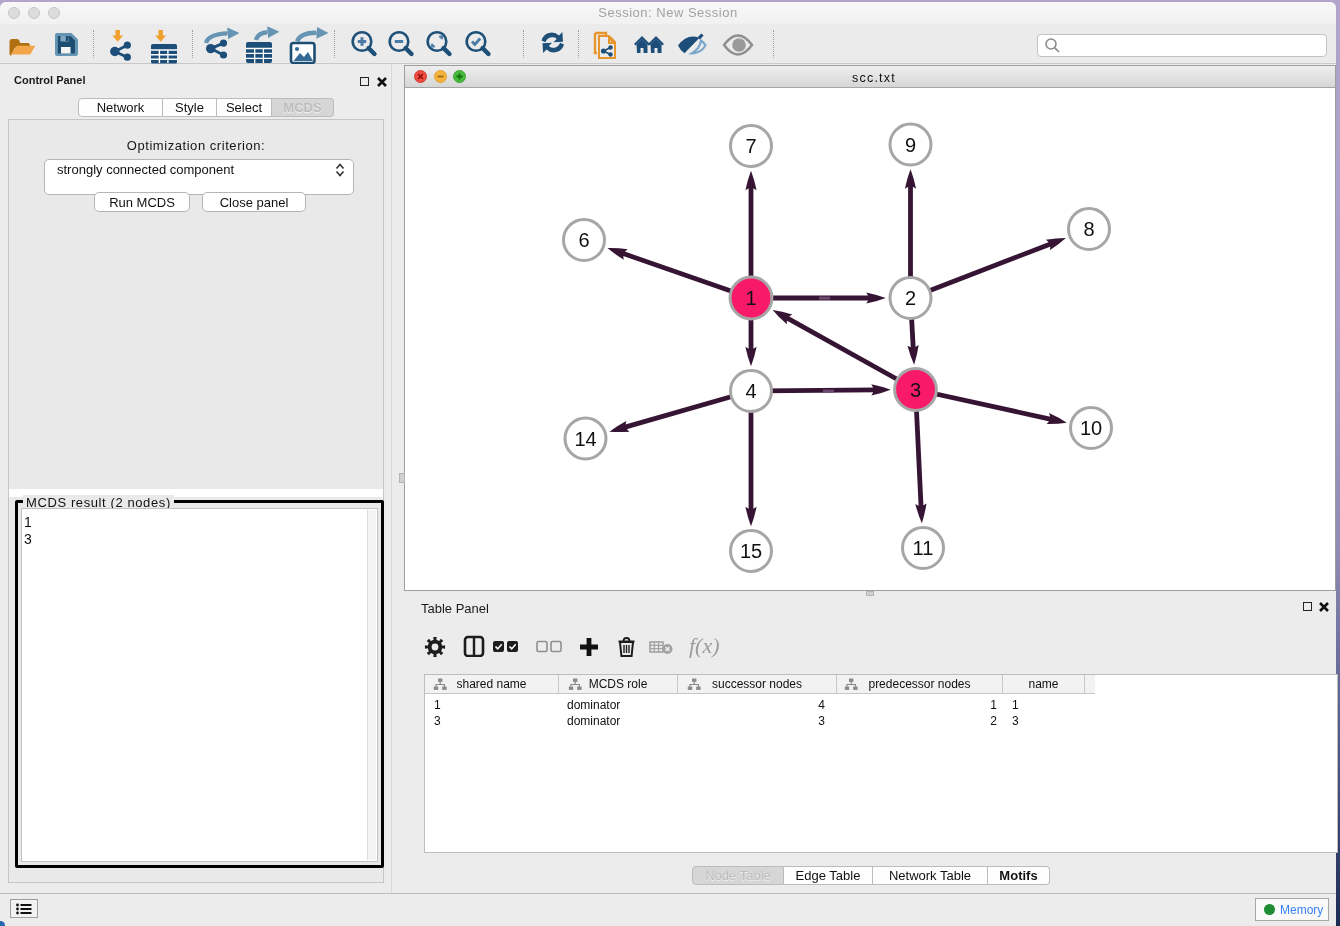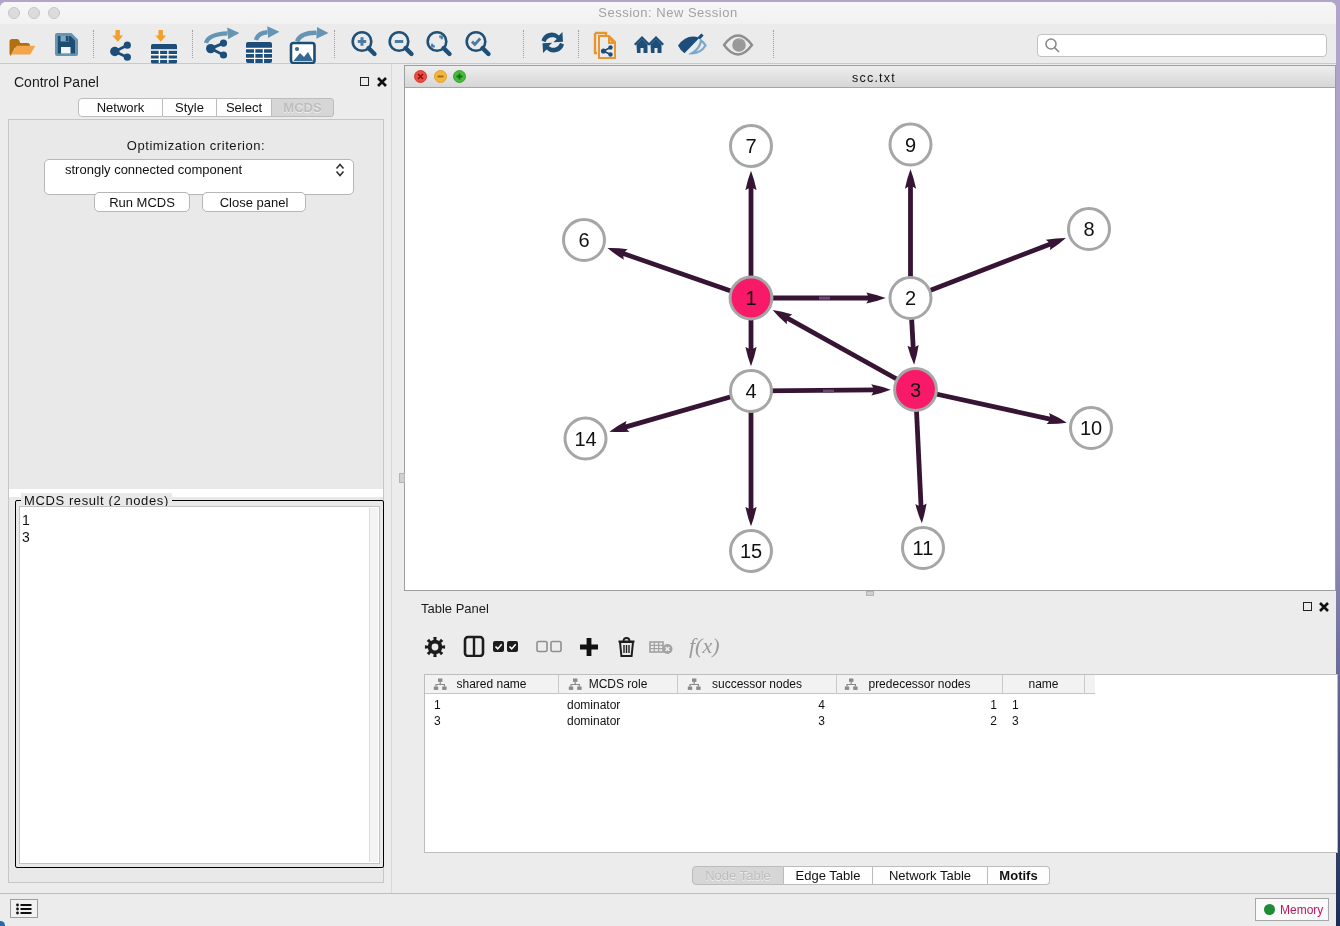--- a/index.html
+++ b/index.html
@@ -18,21 +18,21 @@
   .tl { position:absolute; top:5px; width:12px; height:12px; border-radius:50%;
         background:#dcdcdc; border:1px solid #c6c6c6; }
   
   #toolbar { position:absolute; left:0; top:22px; width:100%; height:40px;
              background:#ebebeb; border-bottom:1px solid #c9c9c9; }
   .tbsep { position:absolute; top:6px; height:28px; width:0;
            border-left:1px dotted #9e9e9e; }
   .ticon { position:absolute; top:6px; }
   
   #cpanel { position:absolute; left:0; top:62px; width:392px; bottom:33px; background:#ececec; border-right:1px solid #d9d9d9; }
-  #cpanel .hdr { position:absolute; left:14px; top:10px; font-size:14px; color:#1b1b1b; }
+  #cpanel .hdr { position:absolute; left:14px; top:10px; font-size:11px; color:#1b1b1b;font-weight:bold; }
   .tabrow { position:absolute; display:flex; }
   .tab { height:19px; font-size:13px; line-height:17px; text-align:center;
          background:#fefefe; border:1px solid #bcbcbc; border-left:none; color:#111; }
   .tab.first { border-left:1px solid #bcbcbc; border-radius:4px 0 0 4px; }
   .tab.last { border-radius:0 4px 4px 0;font-weight:bold; }
   .tab.sel { background:#d6d6d6; color:#bdbdbd; text-shadow:0 1px 0 #efefef; }
   #cpinner { position:absolute; left:8px; right:7px; top:55px; bottom:10px;
              background:#e9e9e9; border:1px solid #c6c6c6; }
   .combo { position:absolute; background:#fff; border:1px solid #b6b6b6; border-radius:5px;
            font-size:13px; color:#111; }
@@ -196,27 +196,27 @@
         <path d="M2,2 L10,10 M10,2 L2,10" stroke="#111" stroke-width="2.6"></path>
       </svg>
     <div class="tabrow" style="left:78px; top:34px;">
       <div class="tab first" style="width:85px;">Network</div>
         <div class="tab" style="width:54px;">Style</div>
       <div class="tab" style="width:55px;">Select</div>
         <div class="tab last sel" style="width:62px;">MCDS</div>
     </div>
     <div id="cpinner"></div>
     <div class="abs" style="left:0;top:74px;width:392px;text-align:center;font-size:13px;letter-spacing:0.55px;color:#161616;">Optimization criterion:</div>
-    <div class="combo" style="left:44px;top:95px;width:310px;height:36px;line-height:19px;padding-left:20px;">strongly connected component<svg width="10" height="14" style="position:absolute;right:8px;top:3px;">
+    <div class="combo" style="left:44px;top:95px;width:310px;height:36px;line-height:19px;padding-left:12px;">strongly connected component<svg width="10" height="14" style="position:absolute;right:8px;top:3px;">
           <path d="M1.5,5.5 L5,1.5 L8.5,5.5 M1.5,8.5 L5,12.5 L8.5,8.5" fill="none" stroke="#333" stroke-width="1.6"></path>
         </svg></div>
     <div class="btn" style="left:94px;top:128px;width:96px;height:20px;line-height:19px;">Run MCDS</div>
     <div class="btn" style="left:202px;top:128px;width:104px;height:20px;line-height:19px;">Close panel</div>
     <div class="abs" style="left:9px;top:425px;width:374px;height:8px;background:#fff;"></div>
-    <div class="abs" id="mcdsgroup" style="left:15px;top:436px;width:369px;height:368px;border:1px solid #000000;border-radius:2px;">
+    <div class="abs" id="mcdsgroup" style="left:15px;top:436px;width:369px;height:368px;border:3px solid #000000;border-radius:2px;">
       <div class="abs" style="left:5px;top:-8px;background:#e9e9e9;padding:0 3px;font-size:13px;letter-spacing:0.6px;color:#111;">MCDS result (2 nodes)</div>
       <div class="abs" style="left:3px;top:5px;right:3px;bottom:3px;background:#fff;border:1px solid #c2c2c2;">
         <div class="abs" style="left:2px;top:5px;font-size:14px;color:#111;line-height:16.5px;">1<br>3</div>
         <div class="abs" style="right:1px;top:1px;width:9px;bottom:1px;background:#f4f4f4;border-left:1px solid #dcdcdc;"></div>
       </div>
     </div>
   </div>
   <div id="netframe">
     <div id="nettitle">
       <div class="mtl" style="left:9px;background:#ee4b42;border:1px solid #d33a31;">
@@ -387,21 +387,21 @@
   </div>
   <div id="statusbar">
     <div class="abs" style="left:10px;top:5px;width:28px;height:19px;background:#f2f2f2;border:1px solid #9e9e9e;">
       <svg width="16" height="12" style="position:absolute;left:5px;top:3px;">
         <circle cx="1.5" cy="2" r="1.4" fill="#111"></circle>
           <circle cx="1.5" cy="6" r="1.4" fill="#111"></circle>
           <circle cx="1.5" cy="10" r="1.4" fill="#111"></circle>
         <path d="M4.5,2 h11 M4.5,6 h11 M4.5,10 h11" stroke="#111" stroke-width="2"></path>
       </svg>
     </div>
-    <div class="abs" style="left:1255px;top:4px;width:74px;height:23px;background:#fafafa;border:1px solid #a8a8a8;font-size:12px;color:#be185d;">
+    <div class="abs" style="left:1255px;top:4px;width:74px;height:23px;background:#fafafa;border:1px solid #a8a8a8;font-size:12px;color:#3b82f6;">
       <span class="abs" style="left:8px;top:5px;width:11px;height:11px;border-radius:50%;background:#1d8c34;"></span>
       <span class="abs" style="left:24px;top:4px;">Memory</span>
     </div>
   </div>
 
   <div class="abs" style="left:399px;top:471px;width:6px;height:10px;background:#d0d0d0;border:1px solid #b5b5b5;"></div>
   <div class="abs" style="left:866px;top:589px;width:8px;height:5px;background:#d0d0d0;border:1px solid #b5b5b5;"></div>
 </div>
 <div class="abs" style="left:-4px;bottom:-4px;width:9px;height:9px;border-radius:50%;background:#2569b0;"></div>
 

